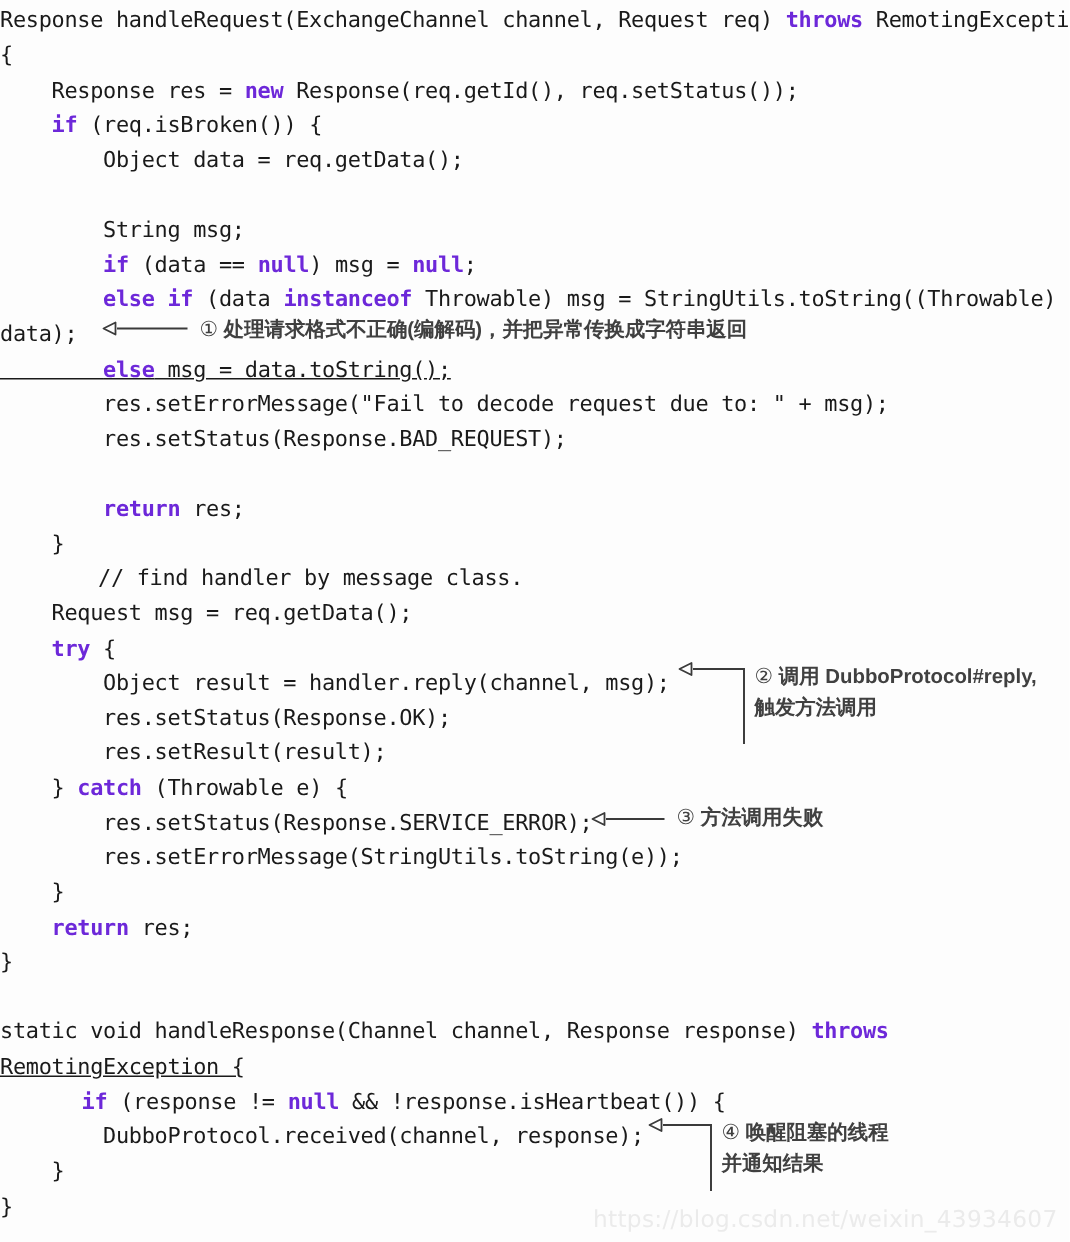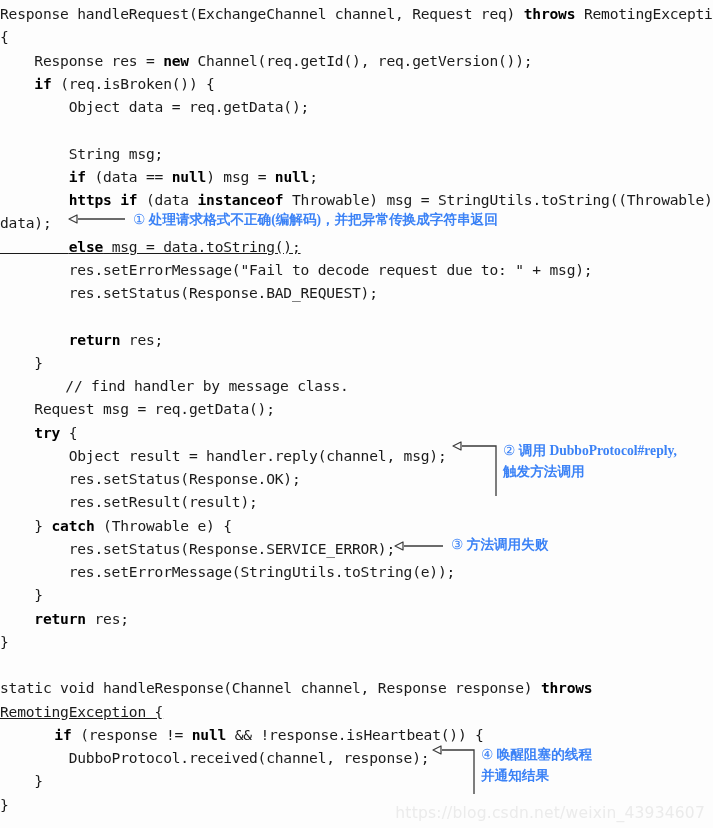--- a/index.html
+++ b/index.html
@@ -33,32 +33,32 @@
     line-height: 23.5px;
     font-family: "DejaVu Sans Mono", "Liberation Mono", monospace;
     font-size: 14.6px;
     color: #1a1a1a;
     white-space: pre;
     letter-spacing: -0.2px;
   }
   .code-line .seg { white-space: pre; }
   .code-line .kw {
     font-weight: bold;
-    color: #000000;
+    color: #6d28d9;
   }
 
   
 
   
   .annot {
     position: absolute;
-    font-family: Liberation Serif, serif;
+    font-family: Liberation Sans, sans-serif;
     font-size: 13.6px;
     line-height: 21px;
-    color: #3b82f6;
+    color: #404040;
     font-weight: bold;
     white-space: pre;
   }
   .annot .num {
     font-weight: normal;
     font-size: 13.8px;
   }
   .annot-line { display: block; white-space: pre; }
 
   
@@ -88,27 +88,27 @@
   }
 </style>
 </head>
 <body>
 
 <div id="page">
 
   <div id="code-block">
       <div class="code-line" style="top: 2px;"><span class="seg">Response handleRequest(ExchangeChannel channel, Request req) </span><span class="seg kw">throws</span><span class="seg"> RemotingException</span></div>
       <div class="code-line" style="top: 25px;"><span class="seg">{</span></div>
-      <div class="code-line" style="top: 49px;"><span class="seg">    Response res = </span><span class="seg kw">new</span><span class="seg"> Channel(req.getId(), req.getVersion());</span></div>
+      <div class="code-line" style="top: 49px;"><span class="seg">    Response res = </span><span class="seg kw">new</span><span class="seg"> Response(req.getId(), req.setStatus());</span></div>
       <div class="code-line" style="top: 72px;"><span class="seg">    </span><span class="seg kw">if</span><span class="seg"> (req.isBroken()) {</span></div>
       <div class="code-line" style="top: 95px;"><span class="seg">        Object data = req.getData();</span></div>
       <div class="code-line" style="top: 119px;"><span class="seg"></span></div>
       <div class="code-line" style="top: 142px;"><span class="seg">        String msg;</span></div>
       <div class="code-line" style="top: 165px;"><span class="seg">        </span><span class="seg kw">if</span><span class="seg"> (data == </span><span class="seg kw">null</span><span class="seg">) msg = </span><span class="seg kw">null</span><span class="seg">;</span></div>
-      <div class="code-line" style="top: 188px;"><span class="seg">        </span><span class="seg kw">https if</span><span class="seg"> (data </span><span class="seg kw">instanceof</span><span class="seg"> Throwable) msg = StringUtils.toString((Throwable)</span></div>
+      <div class="code-line" style="top: 188px;"><span class="seg">        </span><span class="seg kw">else if</span><span class="seg"> (data </span><span class="seg kw">instanceof</span><span class="seg"> Throwable) msg = StringUtils.toString((Throwable)</span></div>
       <div class="code-line" style="top: 211px;"><span class="seg">data);</span></div>
       <div class="code-line" style="top: 235px; text-decoration: underline;"><span class="seg">        </span><span class="seg kw">else</span><span class="seg"> msg = data.toString();</span></div>
       <div class="code-line" style="top: 258px;"><span class="seg">        res.setErrorMessage("Fail to decode request due to: " + msg);</span></div>
       <div class="code-line" style="top: 281px;"><span class="seg">        res.setStatus(Response.BAD_REQUEST);</span></div>
       <div class="code-line" style="top: 305px;"><span class="seg"></span></div>
       <div class="code-line" style="top: 328px;"><span class="seg">        </span><span class="seg kw">return</span><span class="seg"> res;</span></div>
       <div class="code-line" style="top: 351px;"><span class="seg">    }</span></div>
       <div class="code-line" style="top: 374px; padding-left: 31px;"><span class="seg">    // find handler by message class.</span></div>
       <div class="code-line" style="top: 397px;"><span class="seg">    Request msg = req.getData();</span></div>
       <div class="code-line" style="top: 421px;"><span class="seg">    </span><span class="seg kw">try</span><span class="seg"> {</span></div>

